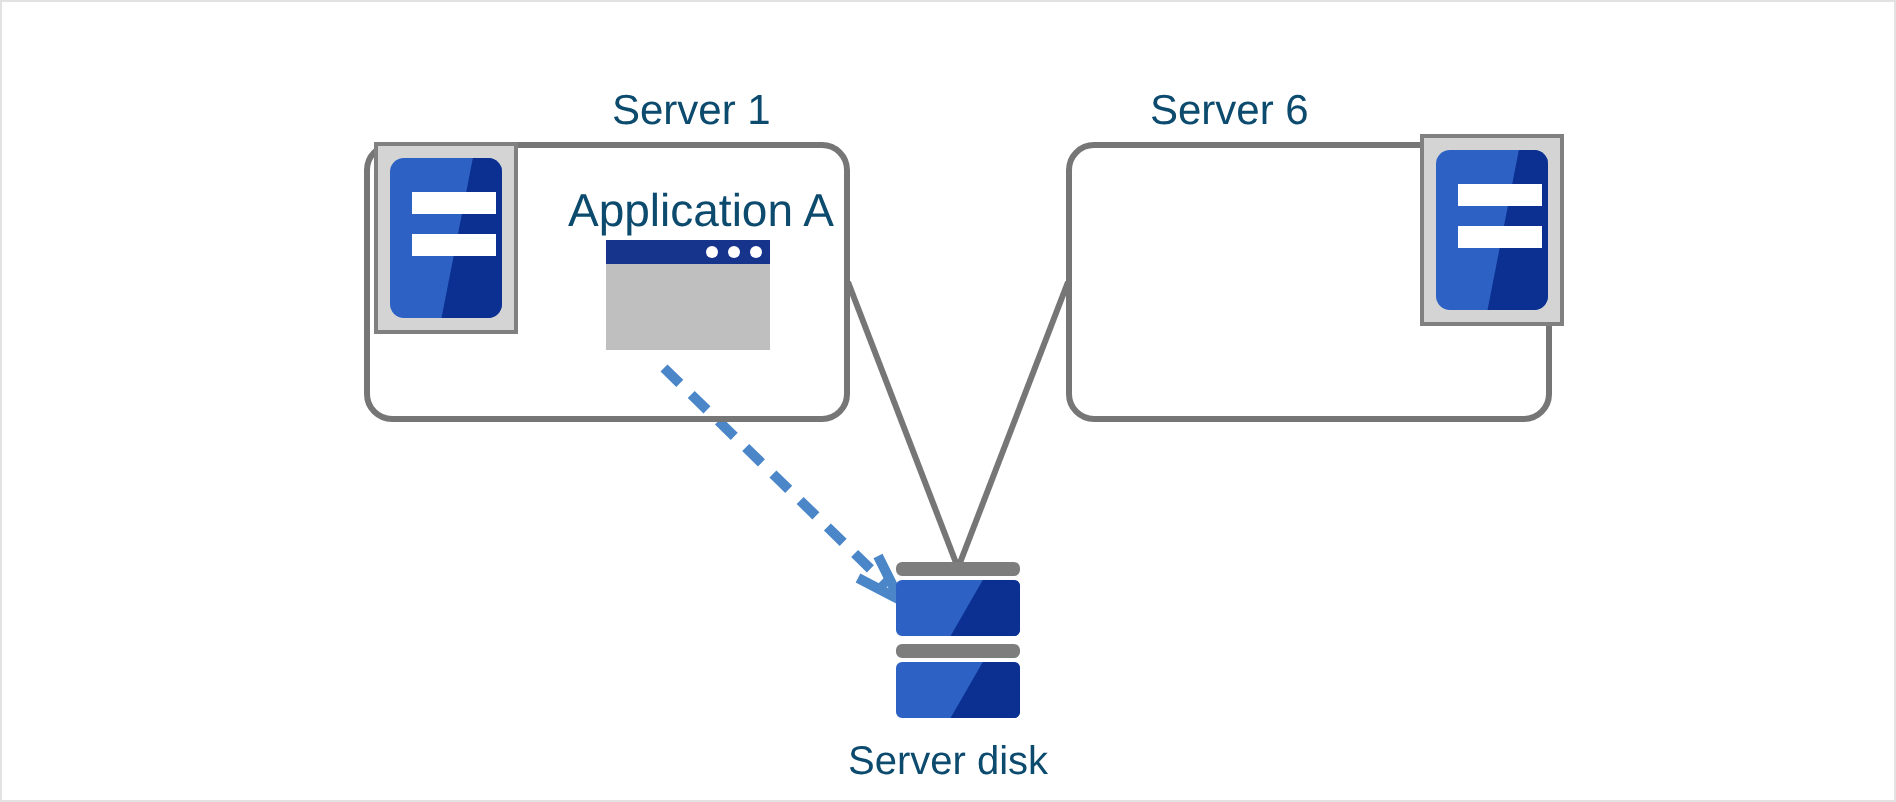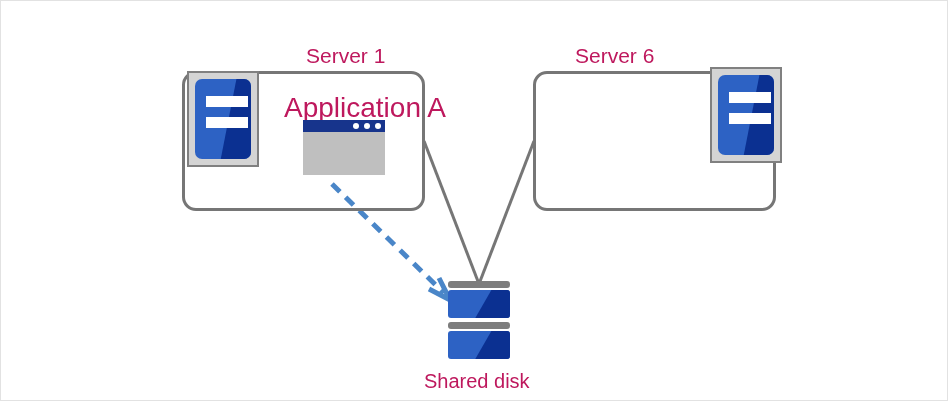--- a/index.html
+++ b/index.html
@@ -23,33 +23,33 @@
     position: absolute;
     left: 0;
     top: 0;
     width: 948px;
     height: 401px;
   }
 
   
   .label {
     position: absolute;
-    color: #be185d;
+    color: #0c4a6e;
     white-space: pre;
     line-height: 1;
   }
   .server-title {
     font-size: 21px;
   }
   #server-1-title { left: 305px; top: 44px; }
   #server-2-title { left: 574px; top: 44px; }
   #app-a-label {
     left: 283px;
     top: 93px;
-    font-size: 28px;
+    font-size: 23px;
   }
   #shared-disk-label {
     left: 423px;
     top: 370px;
     font-size: 20px;
   }
 
   
   .server-box {
     position: absolute;
@@ -206,15 +206,15 @@
     <div class="disk-platter-top"></div>
     <div class="disk-body">
       <div class="disk-body-shade"></div>
     </div>
     <div class="disk-gap"></div>
     <div class="disk-platter-top"></div>
     <div class="disk-body">
       <div class="disk-body-shade"></div>
     </div>
   </div>
-  <div class="label" id="shared-disk-label">Shared disk</div>
+  <div class="label" id="shared-disk-label">Server disk</div>
 
 </div>
 
 </body></html>

